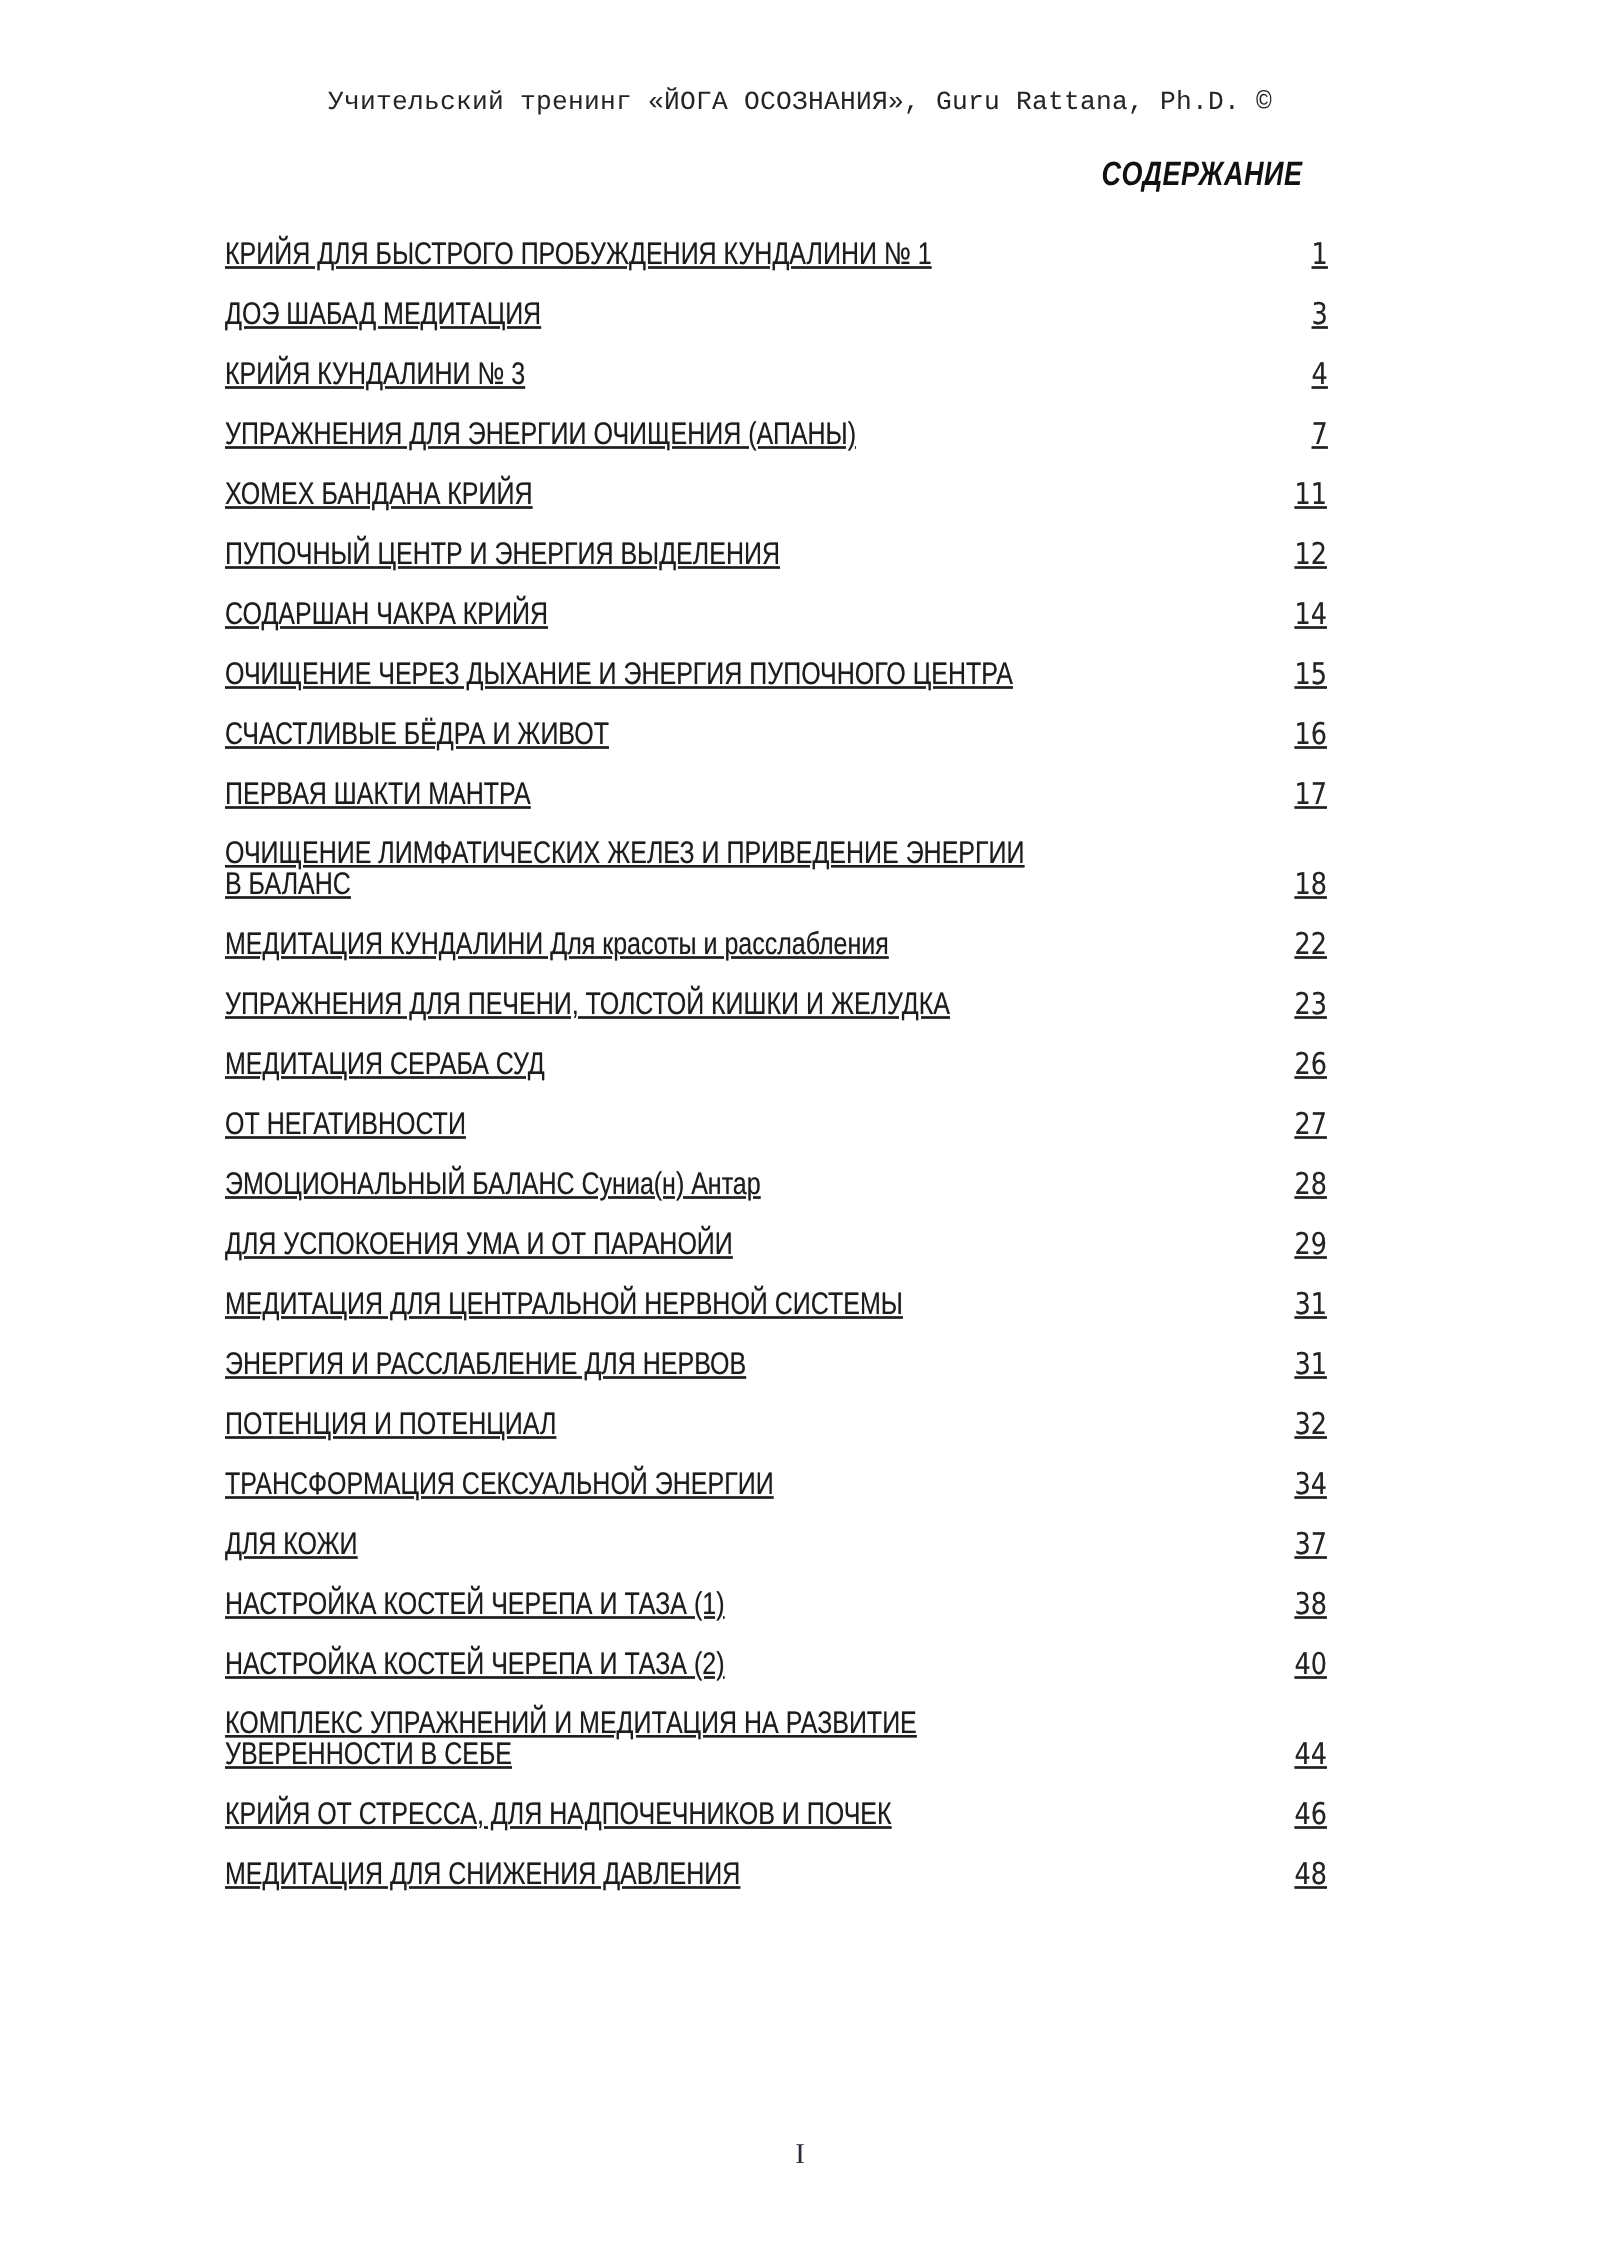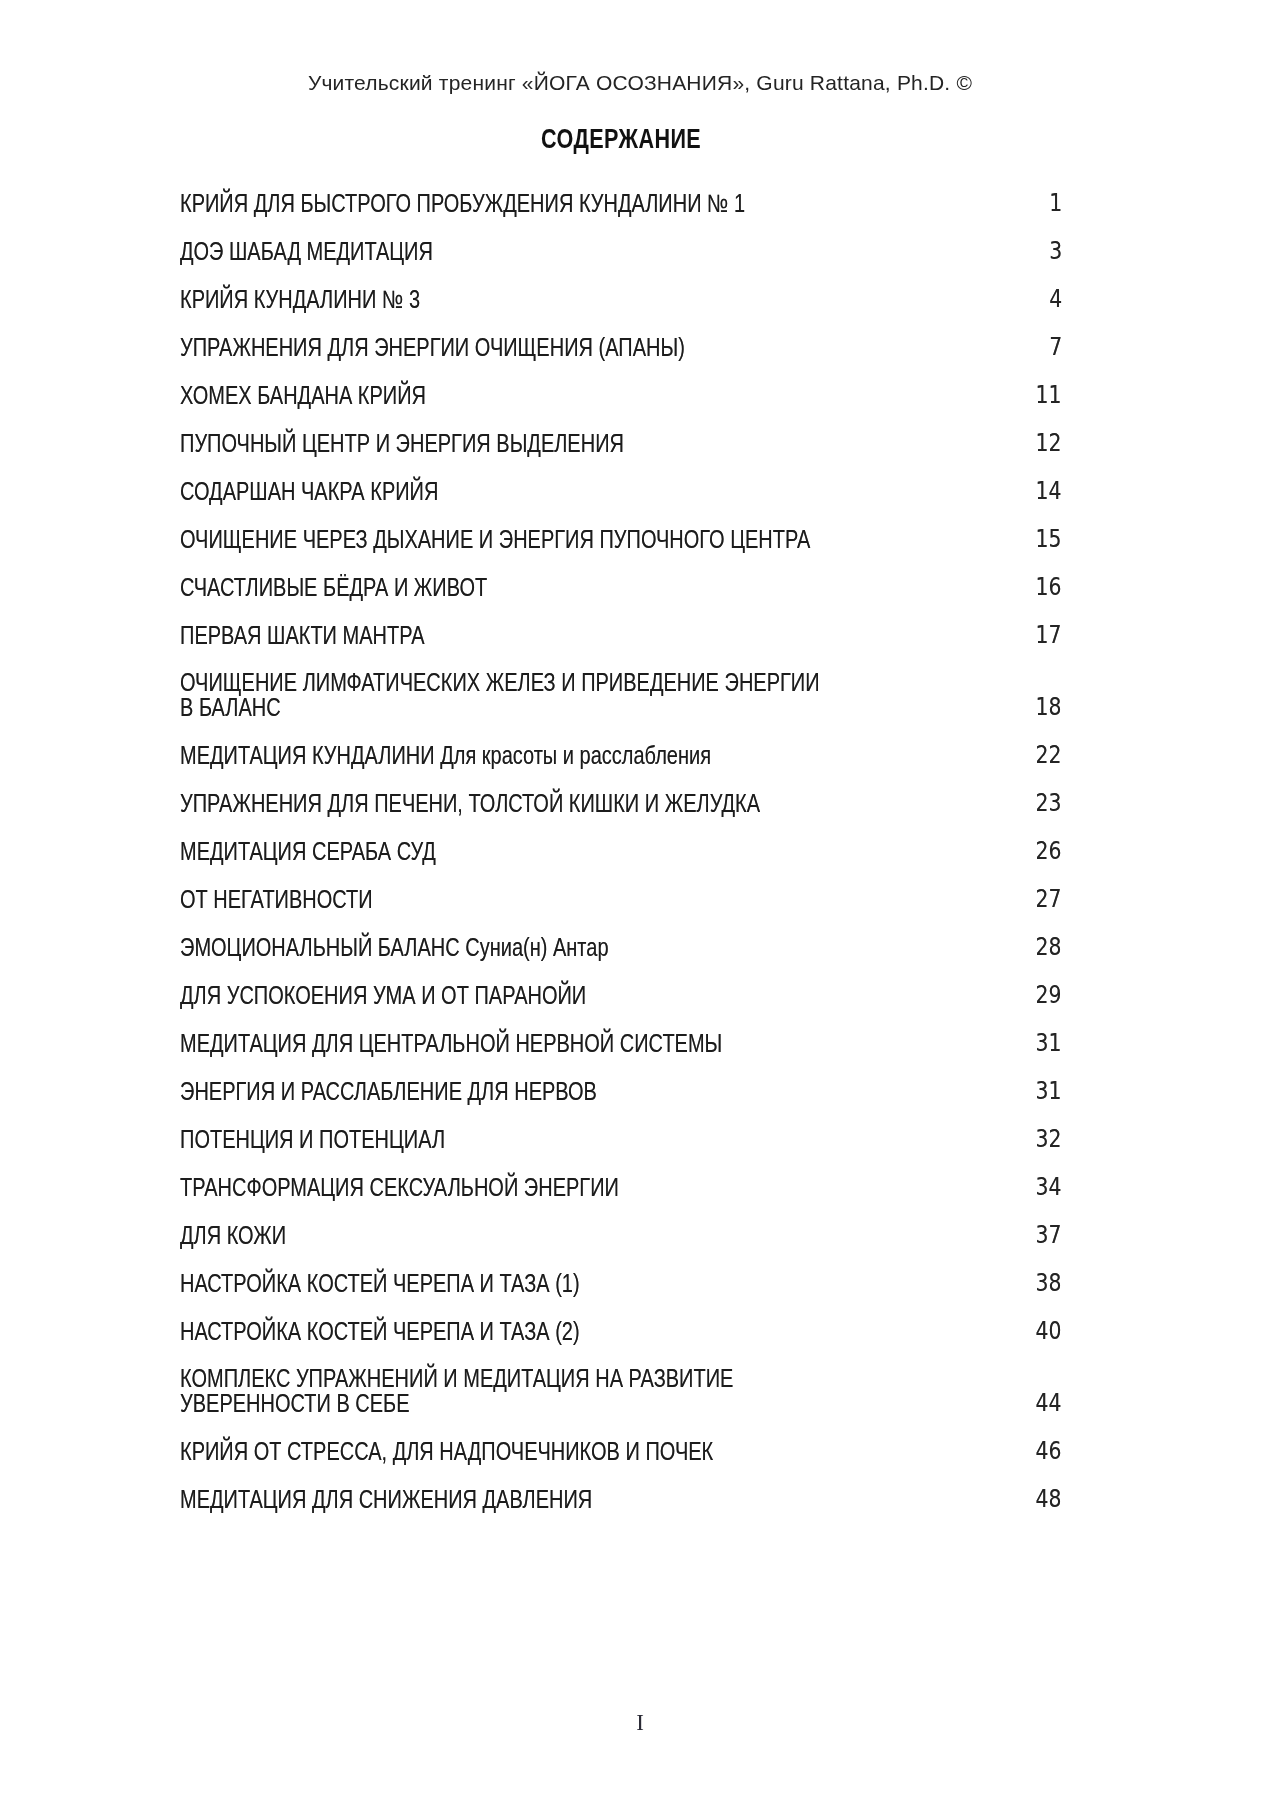--- a/index.html
+++ b/index.html
@@ -14,49 +14,51 @@
     background: #ffffff;
     overflow: hidden;
     color: #1e1e1e;
   }
   .doc-header {
     position: absolute;
     top: 70px;
     left: 0;
     width: 1280px;
     text-align: center;
-    font-family: Liberation Sans, sans-serif;
+    font-family: Liberation Mono, monospace;
     font-size: 21px;
     line-height: 26px;
     color: #242424;
     letter-spacing: 0.2px;
   }
   .doc-title-wrap {
     position: absolute;
     top: 124px;
     left: 180px;
     width: 882px;
-    text-align: center;
+    text-align: right;
+    font-style: italic;
   }
   .doc-title {
     display: inline-block;
     font-family: "Liberation Sans", "DejaVu Sans", sans-serif;
     font-weight: bold;
     font-size: 27px;
     line-height: 30px;
     color: #111111;
     transform: scaleX(0.80);
     transform-origin: 50% 50%;
     letter-spacing: 0.5px;
   }
   .toc {
     position: absolute;
     top: 190px;
     left: 180px;
     width: 882px;
+    text-decoration: underline;
   }
   .toc-row {
     position: relative;
     display: flex;
     justify-content: space-between;
     align-items: flex-end;
     margin-bottom: 22px;
   }
   .toc-title {
     font-family: "Liberation Sans", "DejaVu Sans", sans-serif;

